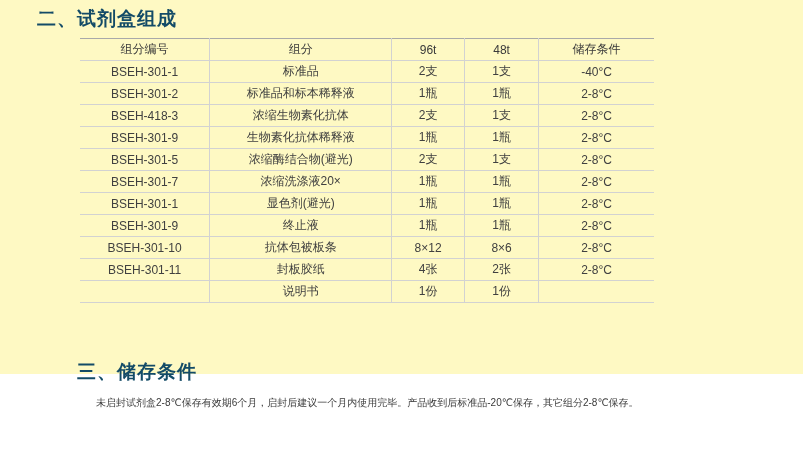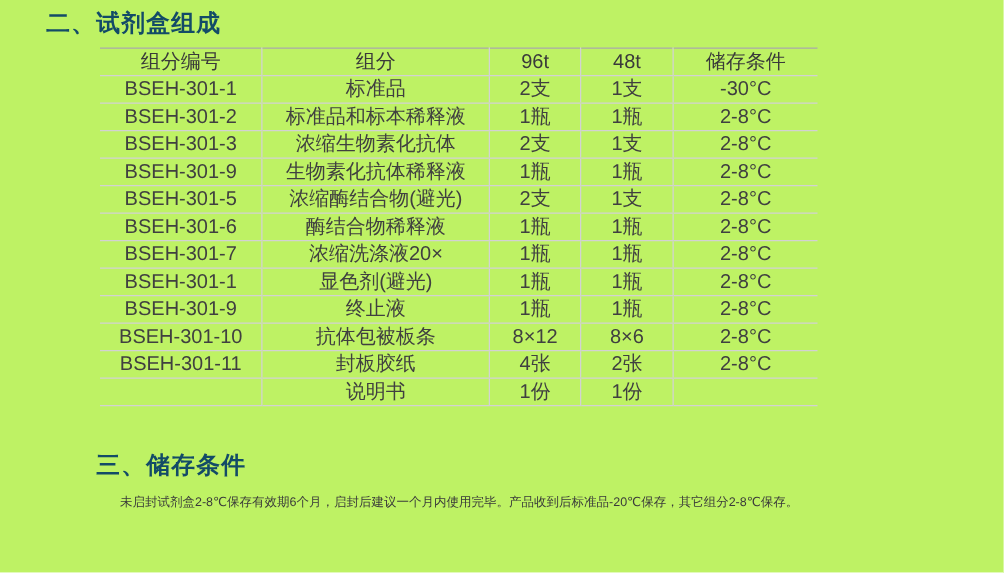--- a/index.html
+++ b/index.html
@@ -6,22 +6,22 @@
     html, body { background: #ffffff; }
     body {
       width: 803px;
       height: 458px;
       overflow: hidden;
       font-family: "Liberation Sans", "DejaVu Sans", sans-serif;
       position: relative;
     }
     .page {
       width: 803px;
-      height: 458px;
-      background: #bef264;
+      height: 374px;
+      background: #fef9c3;
       position: relative;
     }
     .section-title {
       font-size: 19px;
       font-weight: bold;
       color: #134b67;
       letter-spacing: 1px;
       position: absolute;
       left: 37px;
       white-space: nowrap;
@@ -29,21 +29,21 @@
     #title-kit { top: 6px; }
     #title-storage { top: 359px; margin-left: 40px; }
 
     table.kit-table {
       position: absolute;
       left: 80px;
       top: 38px;
       width: 574px;
       border-collapse: collapse;
       table-layout: fixed;
-      font-size: 16px;
+      font-size: 12px;
       color: #404040;
       border-top: 1px solid #a9a9a9;
       border-bottom: 1px solid #d2d2d2;
     }
     table.kit-table th, table.kit-table td {
       height: 22px;
       text-align: center;
       vertical-align: middle;
       font-weight: normal;
       border-bottom: 1px solid #d2d2d2;
@@ -98,55 +98,48 @@
           <th>48t</th>
           <th>储存条件</th>
         </tr>
     </thead>
     <tbody>
         <tr>
           <td>BSEH-301-1</td>
           <td>标准品</td>
           <td>2支</td>
           <td>1支</td>
-          <td>-30°C</td>
+          <td>-40°C</td>
         </tr>
         <tr>
           <td>BSEH-301-2</td>
           <td>标准品和标本稀释液</td>
           <td>1瓶</td>
           <td>1瓶</td>
           <td>2-8°C</td>
         </tr>
         <tr>
-          <td>BSEH-301-3</td>
+          <td>BSEH-418-3</td>
           <td>浓缩生物素化抗体</td>
           <td>2支</td>
           <td>1支</td>
           <td>2-8°C</td>
         </tr>
         <tr>
           <td>BSEH-301-9</td>
           <td>生物素化抗体稀释液</td>
           <td>1瓶</td>
           <td>1瓶</td>
           <td>2-8°C</td>
         </tr>
         <tr>
           <td>BSEH-301-5</td>
           <td>浓缩酶结合物(避光)</td>
           <td>2支</td>
           <td>1支</td>
-          <td>2-8°C</td>
-        </tr>
-        <tr>
-          <td>BSEH-301-6</td>
-          <td>酶结合物稀释液</td>
-          <td>1瓶</td>
-          <td>1瓶</td>
           <td>2-8°C</td>
         </tr>
         <tr>
           <td>BSEH-301-7</td>
           <td>浓缩洗涤液20×</td>
           <td>1瓶</td>
           <td>1瓶</td>
           <td>2-8°C</td>
         </tr>
         <tr>

